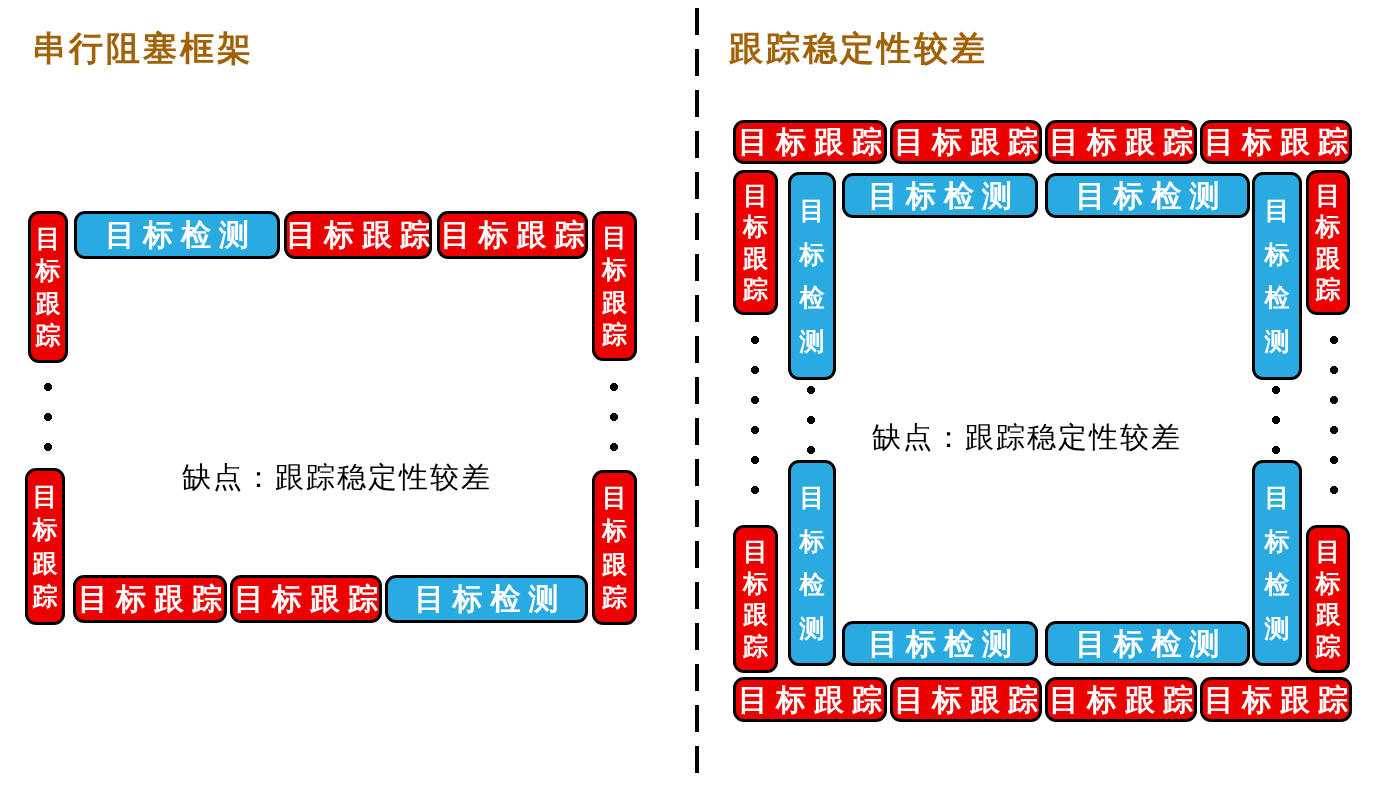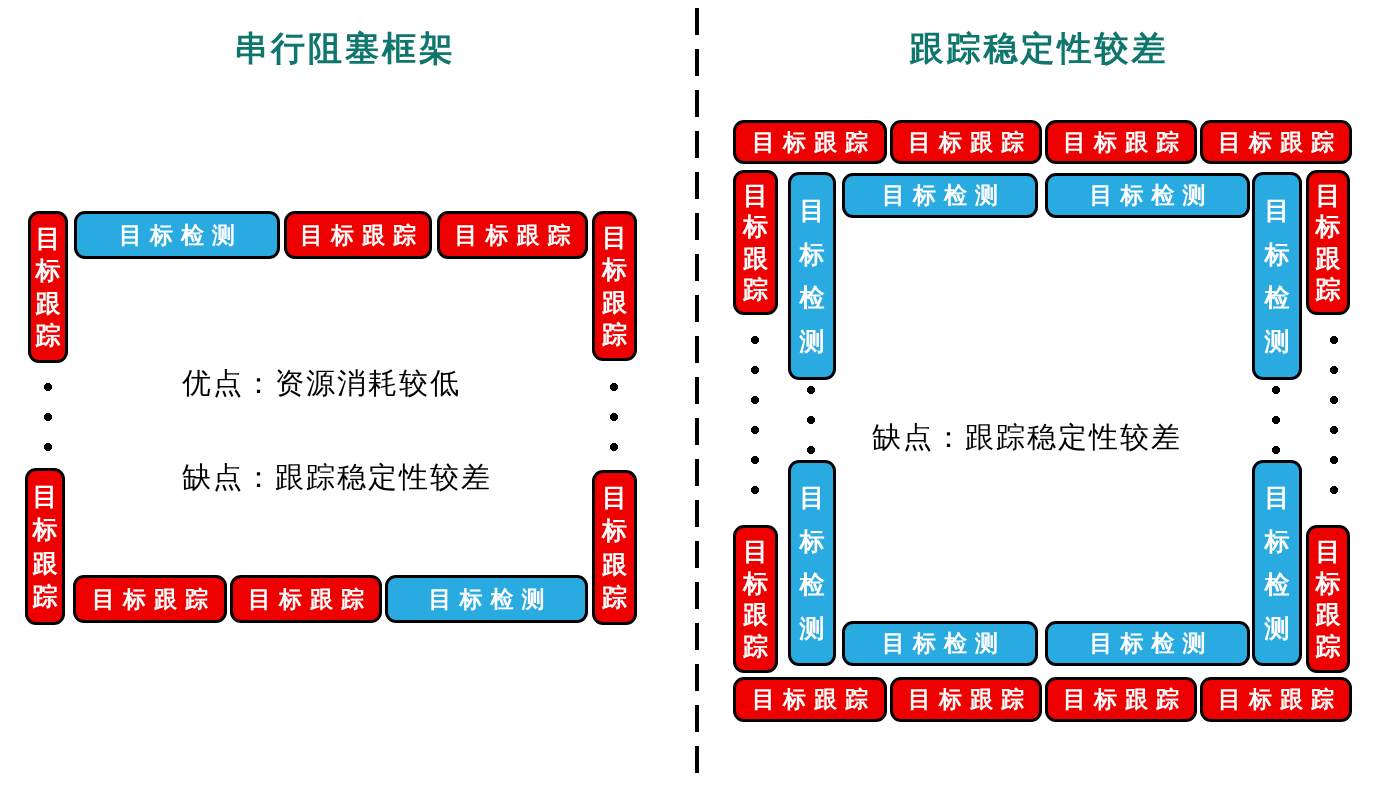--- a/index.html
+++ b/index.html
@@ -5,32 +5,32 @@
   html,body { margin:0; padding:0; background:#fff; }
   .canvas {
     position:relative; width:1381px; height:790px; background:#fff;
     font-family:"Liberation Serif","DejaVu Serif",serif; overflow:hidden;
   }
   .divider {
     position:absolute; left:695px; top:8px; width:4px; height:774px;
     background:repeating-linear-gradient(to bottom,#000 0 27px,transparent 27px 41px);
   }
   .title {
-    position:absolute; margin:0; font-size:34px; font-weight:600; color:#0f766e;
-    text-align:center; letter-spacing:3px; white-space:nowrap;
+    position:absolute; margin:0; font-size:34px; font-weight:600; color:#a16207;
+    text-align:left; letter-spacing:3px; white-space:nowrap;padding-left:32px;
   }
   .title.left  { left:0;   width:690px; top:26px; }
   .title.right { left:697px; width:684px; top:26px; }
   .note {
     position:absolute; font-size:29px; color:#000; letter-spacing:2px; white-space:nowrap;
   }
   .box {
     position:absolute; box-sizing:border-box; border:3px solid #000; border-radius:11px;
     color:#fff; display:flex; align-items:center; justify-content:center;
-    font-size:23px; font-weight:600; line-height:1;
+    font-size:30px; font-weight:600; line-height:1;
   }
   .red  { background:var(--red,#ee0000); }
   .blue { background:var(--blue,#29abe2); }
   .h { letter-spacing:8px; text-indent:8px; white-space:nowrap; }
   .v { flex-direction:column; justify-content:space-evenly; font-size:25px; padding:4px 0; }
   .dots {
     position:absolute; width:8px;
     background-image:radial-gradient(circle closest-side,#000 97%,transparent 100%);
     background-size:8px 30px; background-repeat:repeat-y; background-position:center top;
   }
@@ -56,21 +56,20 @@
   <div class="box red v" style="left:592px;top:211px;width:45px;height:150px">
       <span>目</span>
       <span>标</span>
       <span>跟</span>
       <span>踪</span>
     </div>
 
   <div class="dots" style="left:44px;top:372px;height:90px"></div>
   <div class="dots" style="left:610px;top:372px;height:90px"></div>
 
-  <div class="note" style="left:182px;top:364px">优点：资源消耗较低</div>
   <div class="note" style="left:182px;top:458px">缺点：跟踪稳定性较差</div>
 
   <div class="box red v" style="left:25px;top:468px;width:40px;height:157px">
       <span>目</span>
       <span>标</span>
       <span>跟</span>
       <span>踪</span>
     </div>
   <div class="box red h" style="left:73px;top:575px;width:154px;height:48px">目标跟踪</div>
   <div class="box red h" style="left:230px;top:575px;width:152px;height:48px">目标跟踪</div>

